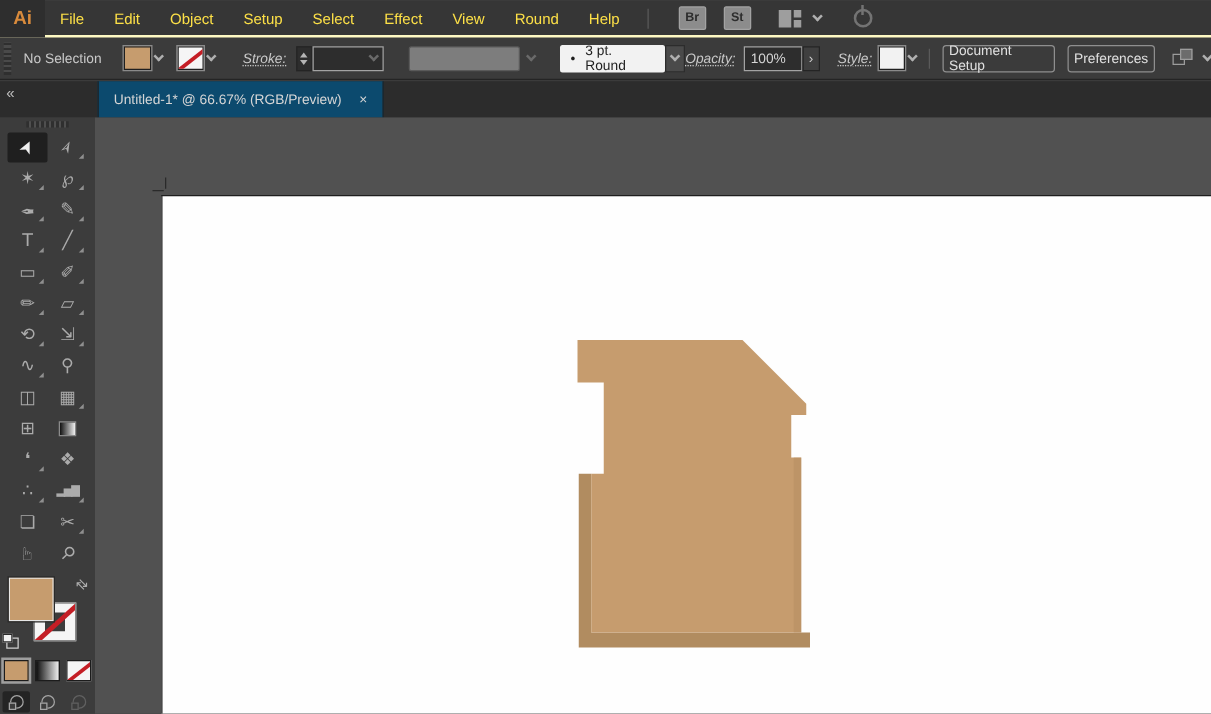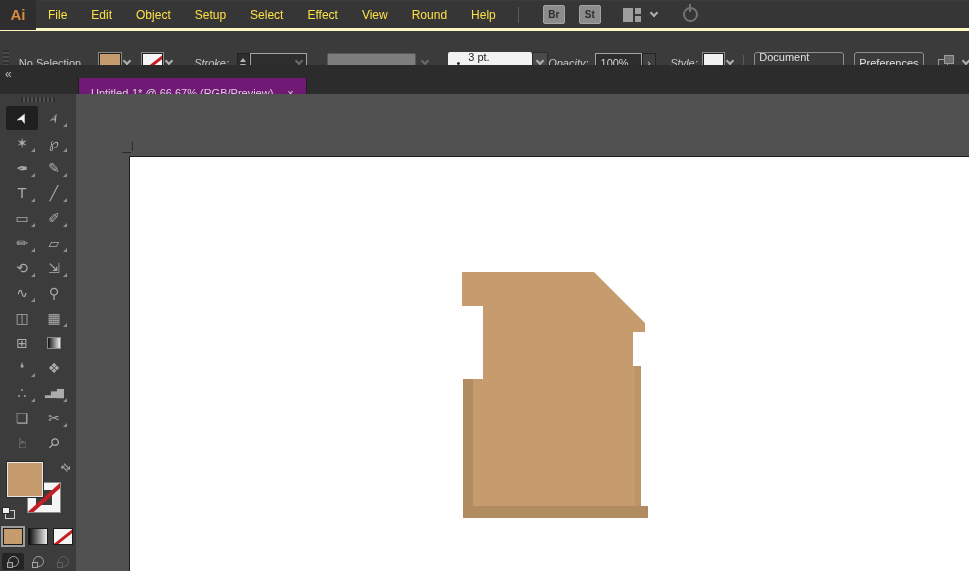--- a/index.html
+++ b/index.html
@@ -25,21 +25,21 @@
   .ws-icon b:nth-child(2){ left:12px; top:0; width:6px; height:6px; }
   .ws-icon b:nth-child(3){ left:12px; top:8px; width:6px; height:6px; }
   .chev { width:6px; height:6px; border-right:2px solid #b0b0b0; border-bottom:2px solid #b0b0b0;
     transform:rotate(45deg); display:inline-block; margin-top:-3px; }
   .chev.dis { border-color:#6a6a6a; }
   .pwr { width:15px; height:15px; border:2px solid #7e7e7e; border-radius:50%;
     position:relative; margin-left:26px; opacity:.85; }
   .pwr::after { content:""; position:absolute; left:4px; top:-5px; width:2px; height:8px; background:#7e7e7e; }
 
   
-  #control-bar { position:absolute; left:0; top:46px; width:969px; height:34px;
+  #control-bar { position:absolute; left:0; top:30px; width:969px; height:34px;
     background:#3b3b3b; border-bottom:1px solid #242424;
     display:flex; align-items:center; }
   .grip-v { width:6px; height:26px; margin-left:3px;
     background:repeating-linear-gradient(0deg,#2f2f2f 0 2px,#4a4a4a 2px 4px); }
   .cb-label { color:#c9c9c9; font-size:11px; }
   .cb-link { text-decoration:underline dotted; text-underline-offset:2px;font-style:italic; }
   .noselect { margin-left:10px; width:66px; }
   .swatch { width:22px; height:19px; border:1px solid #1f1f1f; outline:1px solid #8a8a8a; }
   .none-sw { background:#f5f5f5; position:relative; overflow:hidden; }
   .none-sw::after { content:""; position:absolute; left:-4px; right:-4px; top:50%; height:3px;
@@ -62,21 +62,21 @@
   .rbtn { height:22px; border:1px solid #8f8f8f; border-radius:3px; color:#e0e0e0;
     font-size:11px; display:flex; align-items:center; padding:0 4px; background:transparent; }
   .ov-sq { width:18px; height:15px; position:relative; margin-left:14px; }
   .ov-sq i { position:absolute; border:1px solid #9c9c9c; }
   .ov-sq i:nth-child(1){ left:0; top:4px; width:10px; height:9px; }
   .ov-sq i:nth-child(2){ left:6px; top:0; width:10px; height:9px; background:#6c6c6c; }
 
   
   #tab-bar { position:absolute; left:0; top:65px; width:969px; height:29px; background:#2c2c2c; }
   .collapse { position:absolute; left:5px; top:2px; color:#bdbdbd; font-size:12px; }
-  .doc-tab { position:absolute; left:78px; top:13px; height:29px; background:#701a75;
+  .doc-tab { position:absolute; left:78px; top:0; height:29px; background:#0c4a6e;
     border-right:1px solid #1f1f1f; border-left:1px solid #1f1f1f;
     display:flex; align-items:center; padding:0 12px; gap:14px; }
   .doc-tab span { color:#d6d6d6; font-size:11px; }
   .tab-close { color:#b5b5b5; font-size:13px; }
 
   
   #tools-panel { position:absolute; left:0; top:94px; width:76px; height:477px; background:#3c3c3c; }
   .grip-h { width:34px; height:5px; margin:3px auto 4px;
     background:repeating-linear-gradient(90deg,#2f2f2f 0 2px,#4f4f4f 2px 4px); }
   .tgrid { display:grid; grid-template-columns:32px 32px; justify-content:center; row-gap:1px; }

